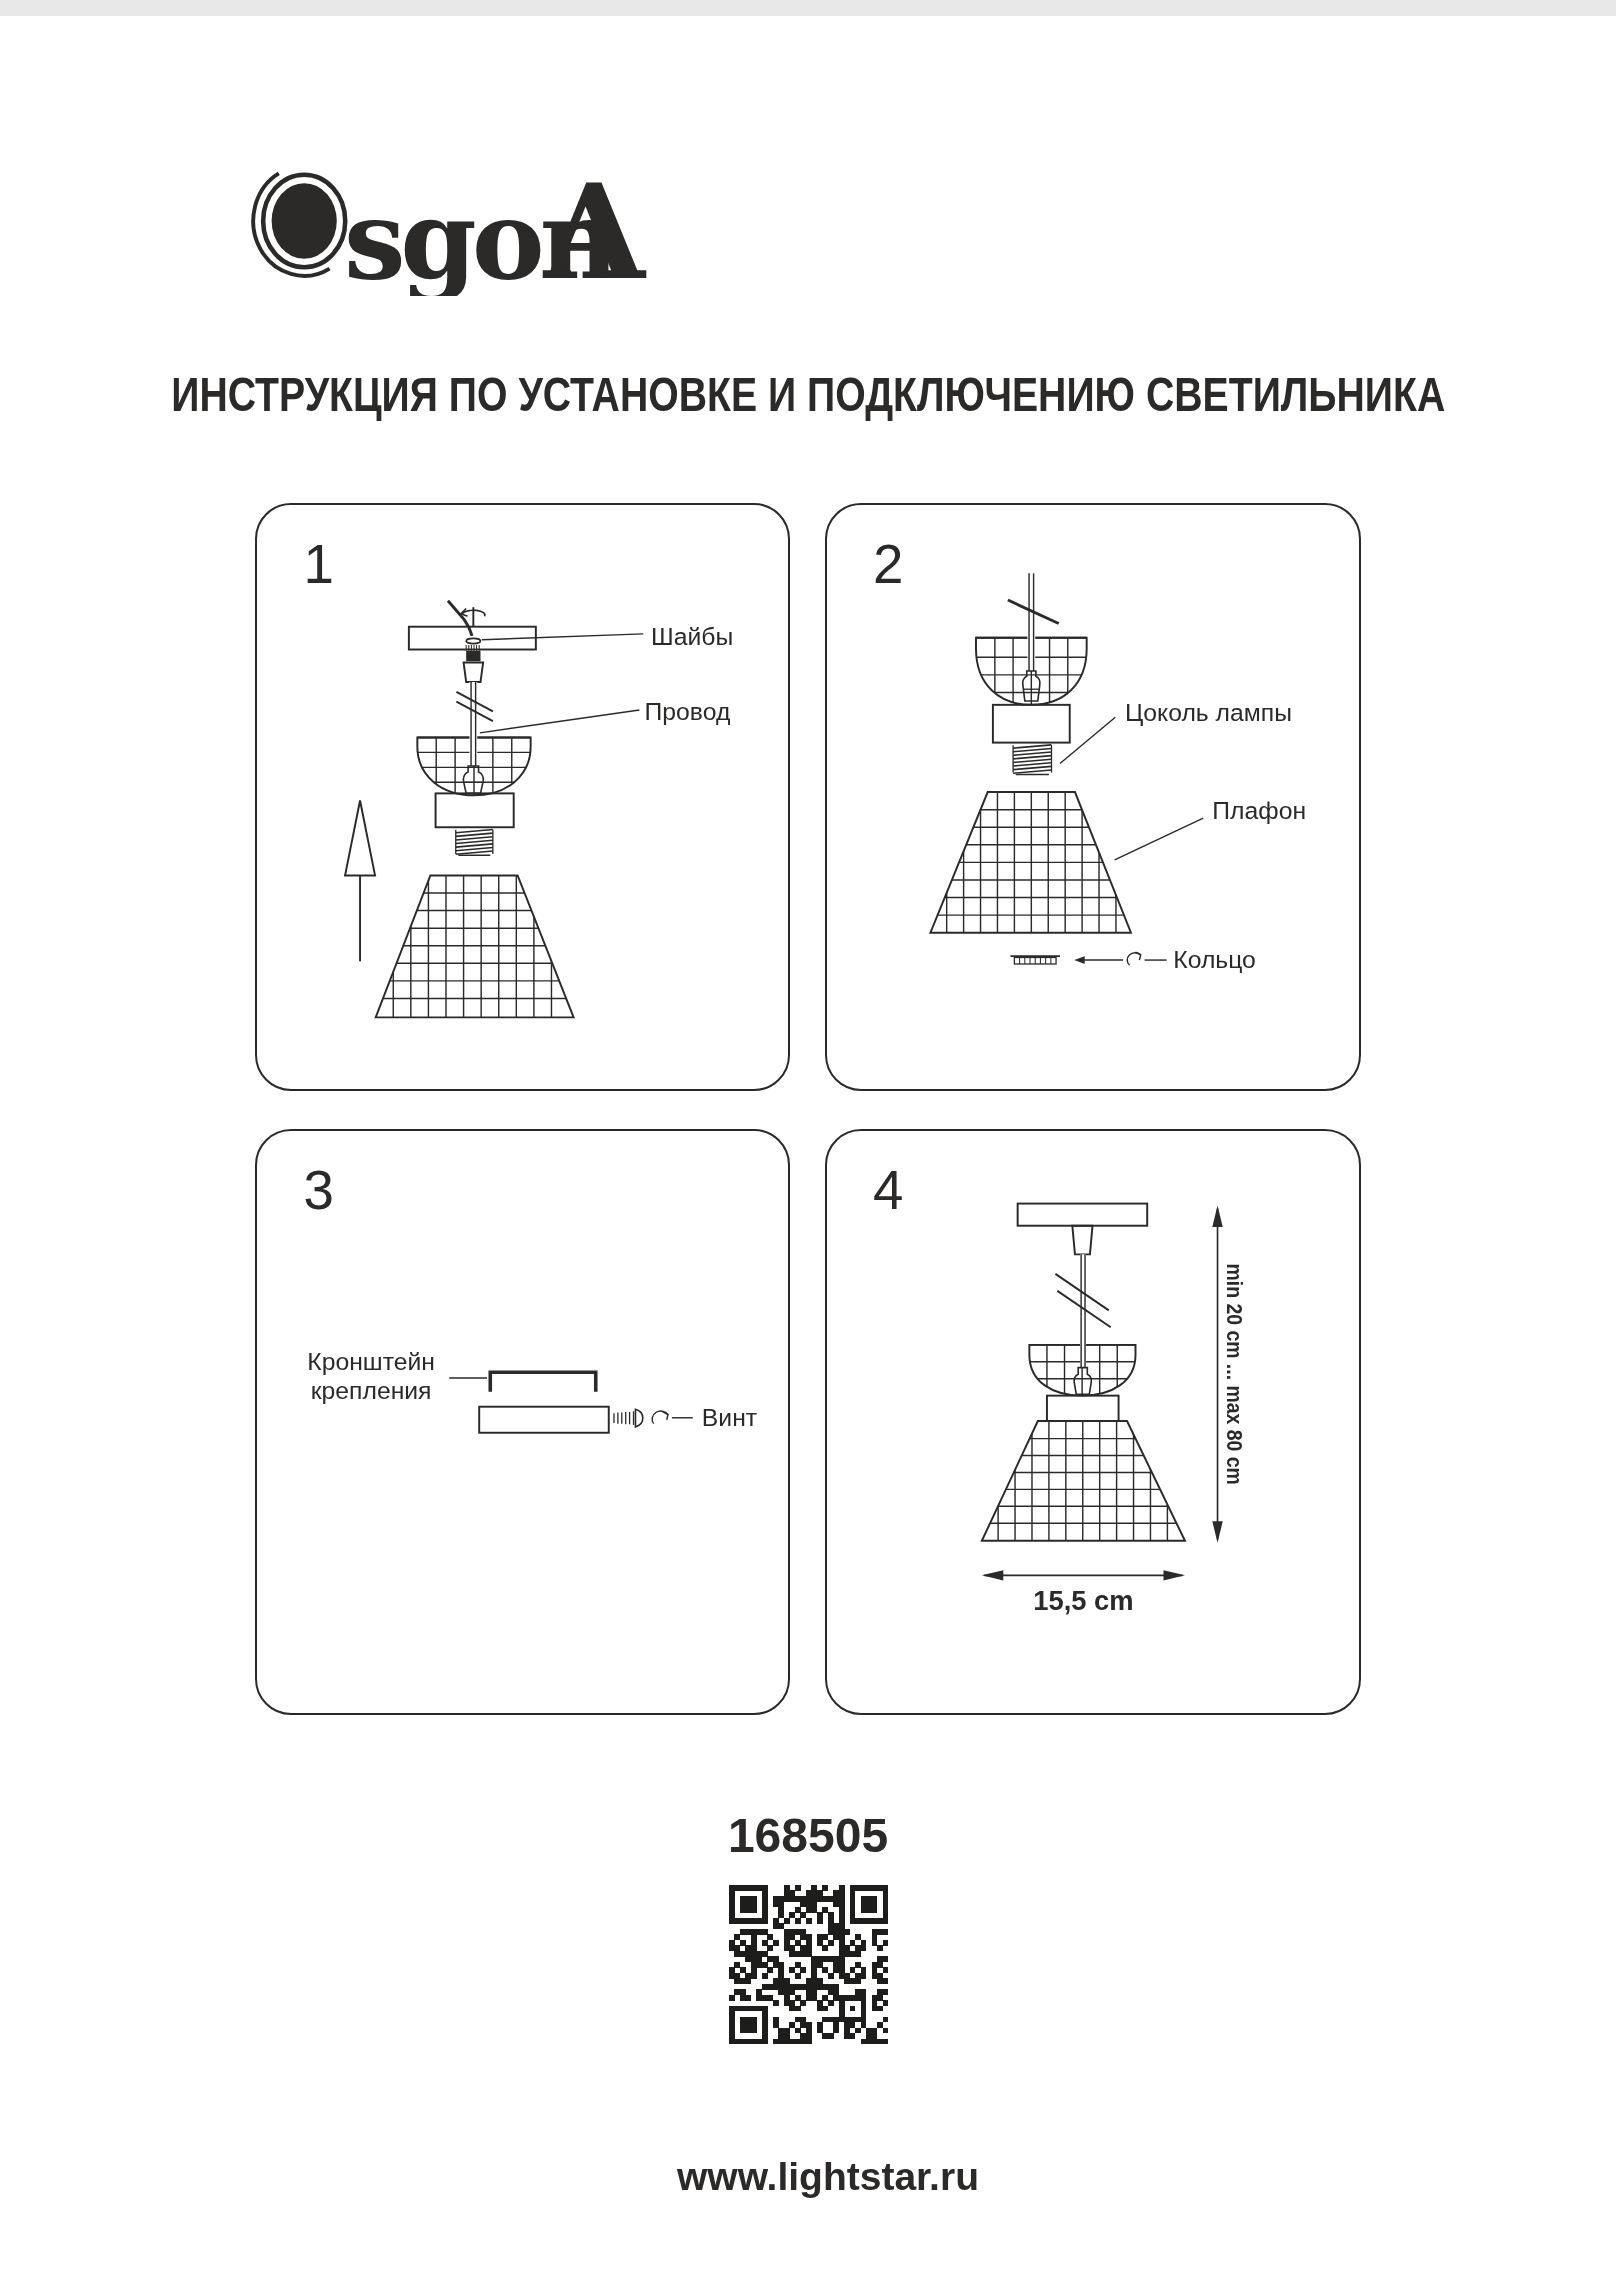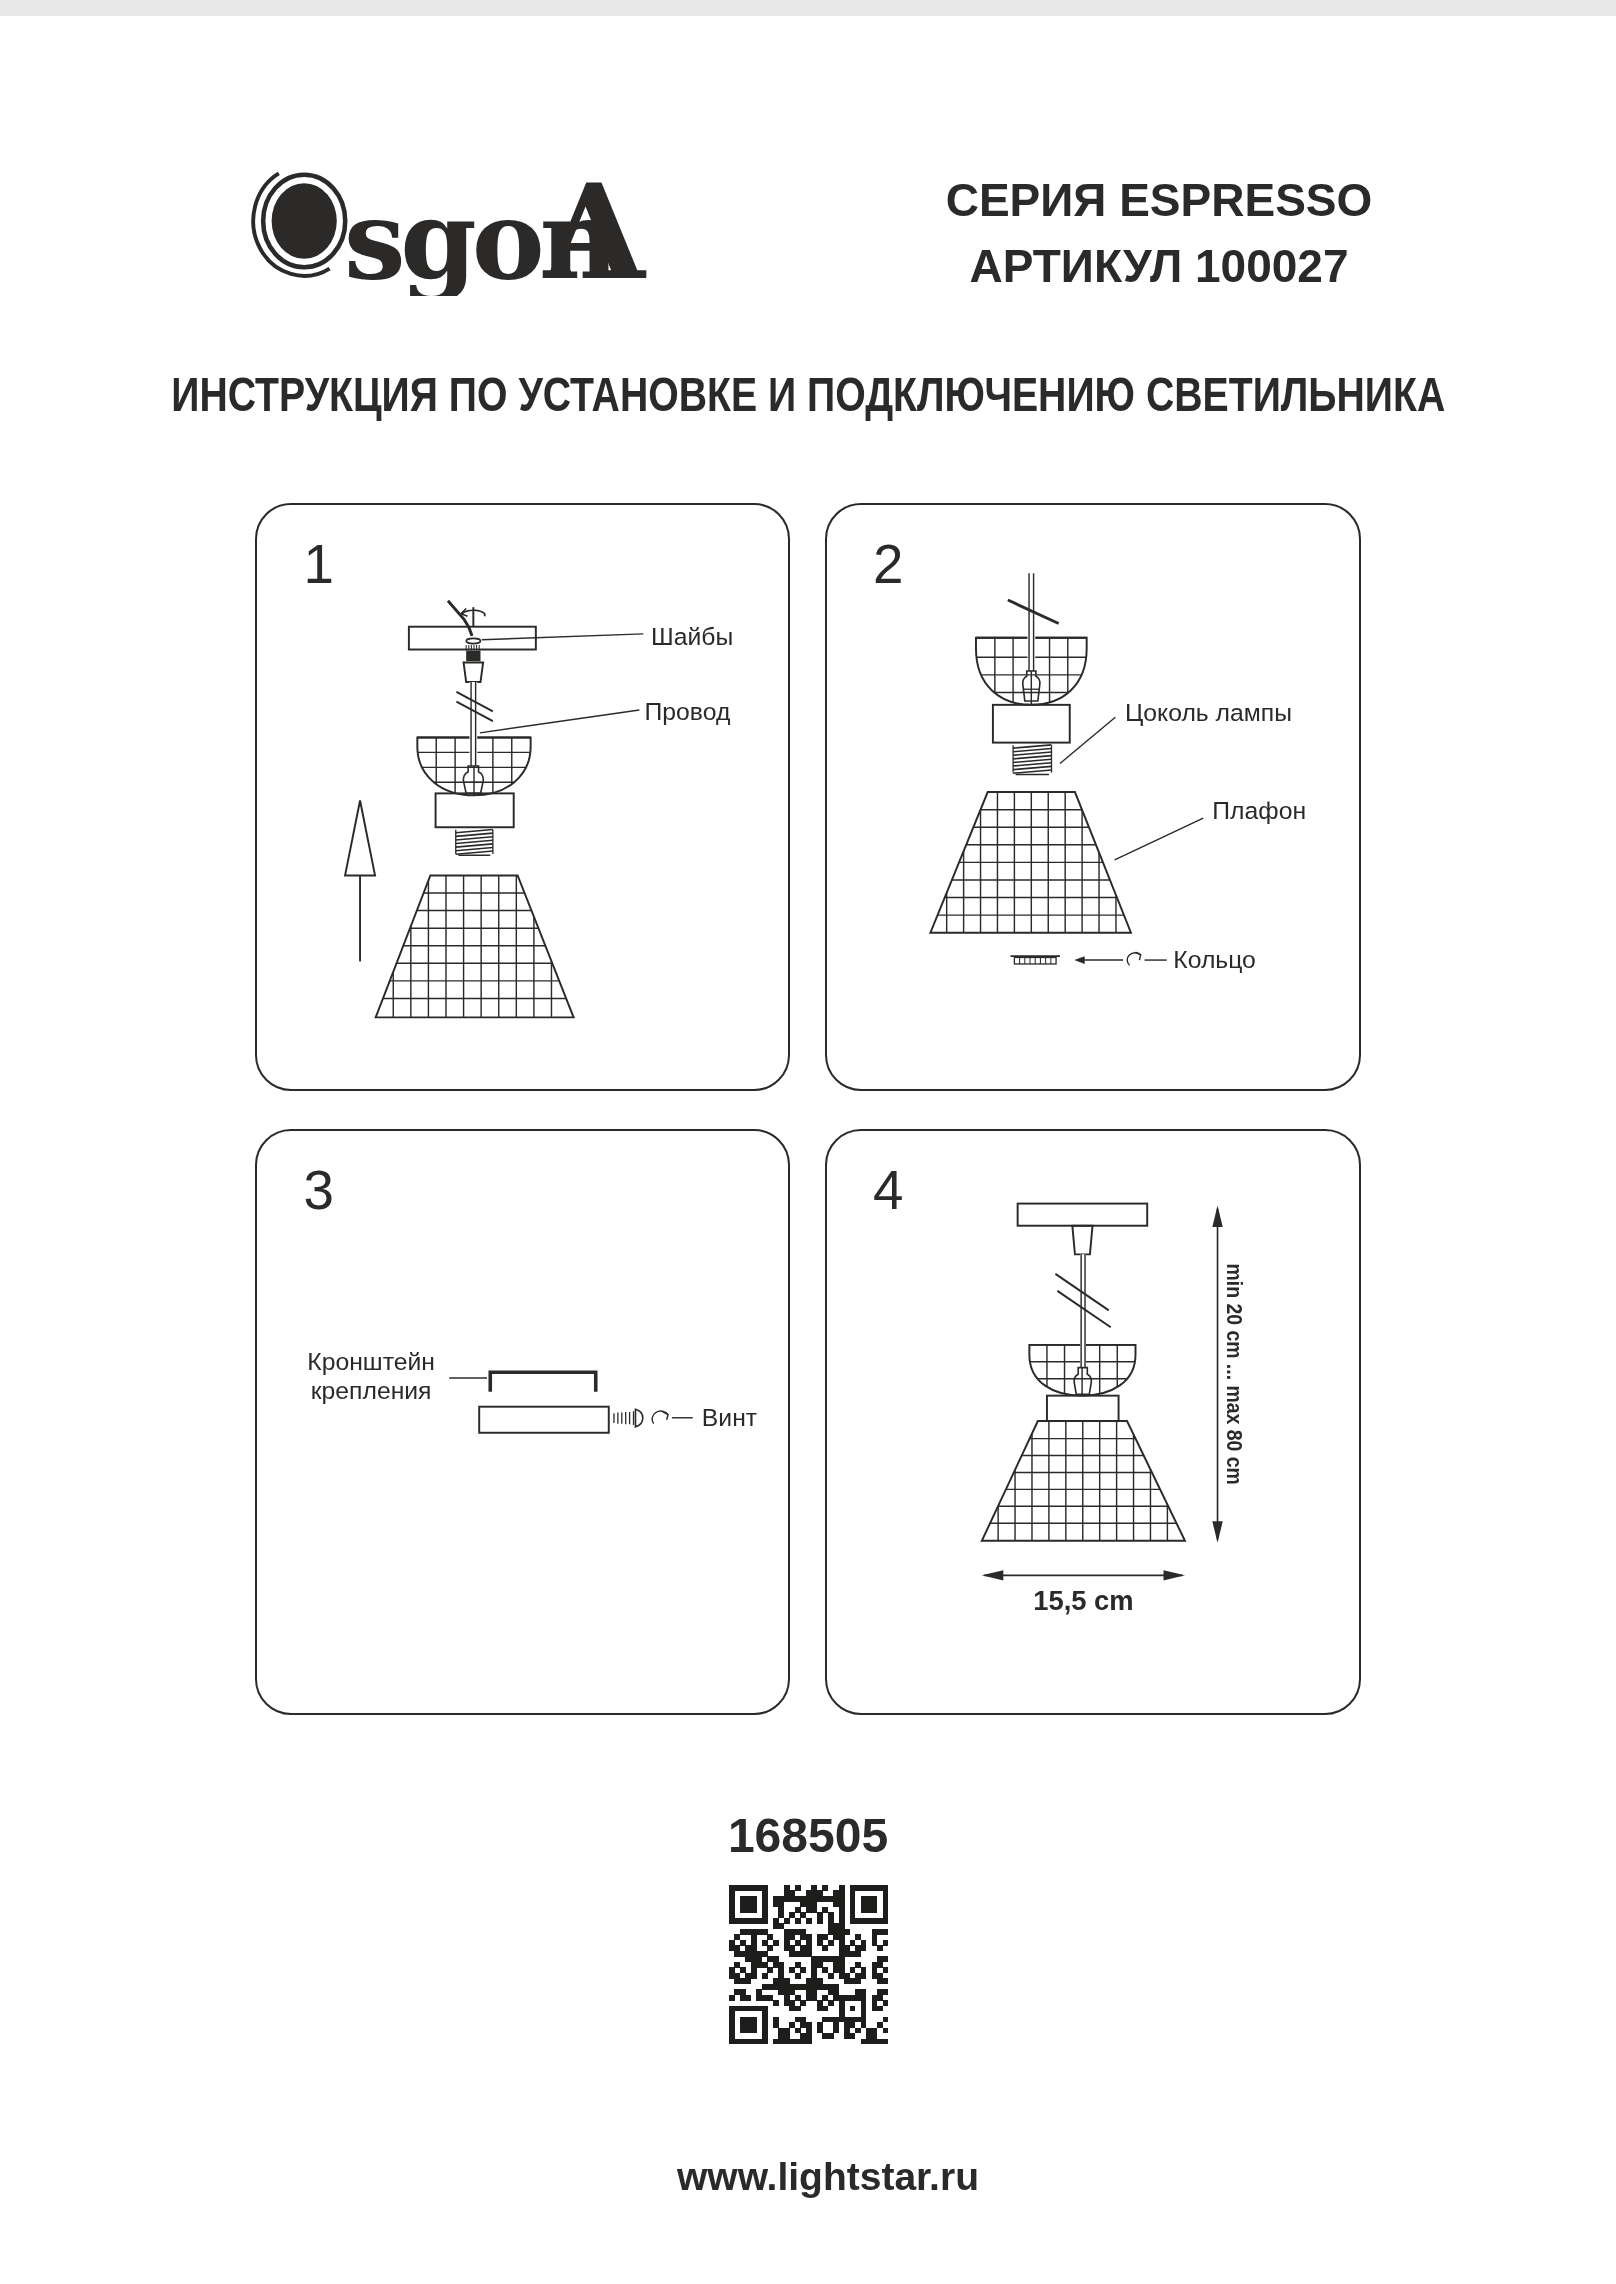--- a/index.html
+++ b/index.html
@@ -60,24 +60,20 @@
   <svg class="abs" style="left:241px;top:143px;" width="430" height="137" viewBox="370 220 660 210">
     <g>
       <ellipse cx="467" cy="315" rx="50" ry="58" fill="#2b2a29"></ellipse>
       <ellipse cx="467" cy="315" rx="63" ry="71" class="ln" stroke-width="7"></ellipse>
       <path d="M428,242 A78,84 0 1 0 506,388" class="ln" stroke-width="6"></path>
     </g>
     <text x="528" y="402" style="font-family:'DejaVu Serif',serif;font-weight:bold;font-size:168px;letter-spacing:-8px;fill:#2b2a29;">sgon</text>
     <text x="990" y="402" text-anchor="end" style="font-family:'DejaVu Serif',serif;font-weight:bold;font-size:200px;fill:#2b2a29;">A</text>
   </svg>
 
-  <div class="abs hdr">
-    <div>СЕРИЯ ESPRESSO</div>
-    <div>АРТИКУЛ 100027</div>
-  </div>
 
   <div class="abs title">
     <span class="squeeze">ИНСТРУКЦИЯ ПО УСТАНОВКЕ И ПОДКЛЮЧЕНИЮ СВЕТИЛЬНИКА</span>
   </div>
 
   <div class="panel" id="panel1"></div>
   <div class="panel" id="panel2"></div>
   <div class="panel" id="panel3"></div>
   <div class="panel" id="panel4"></div>
 

